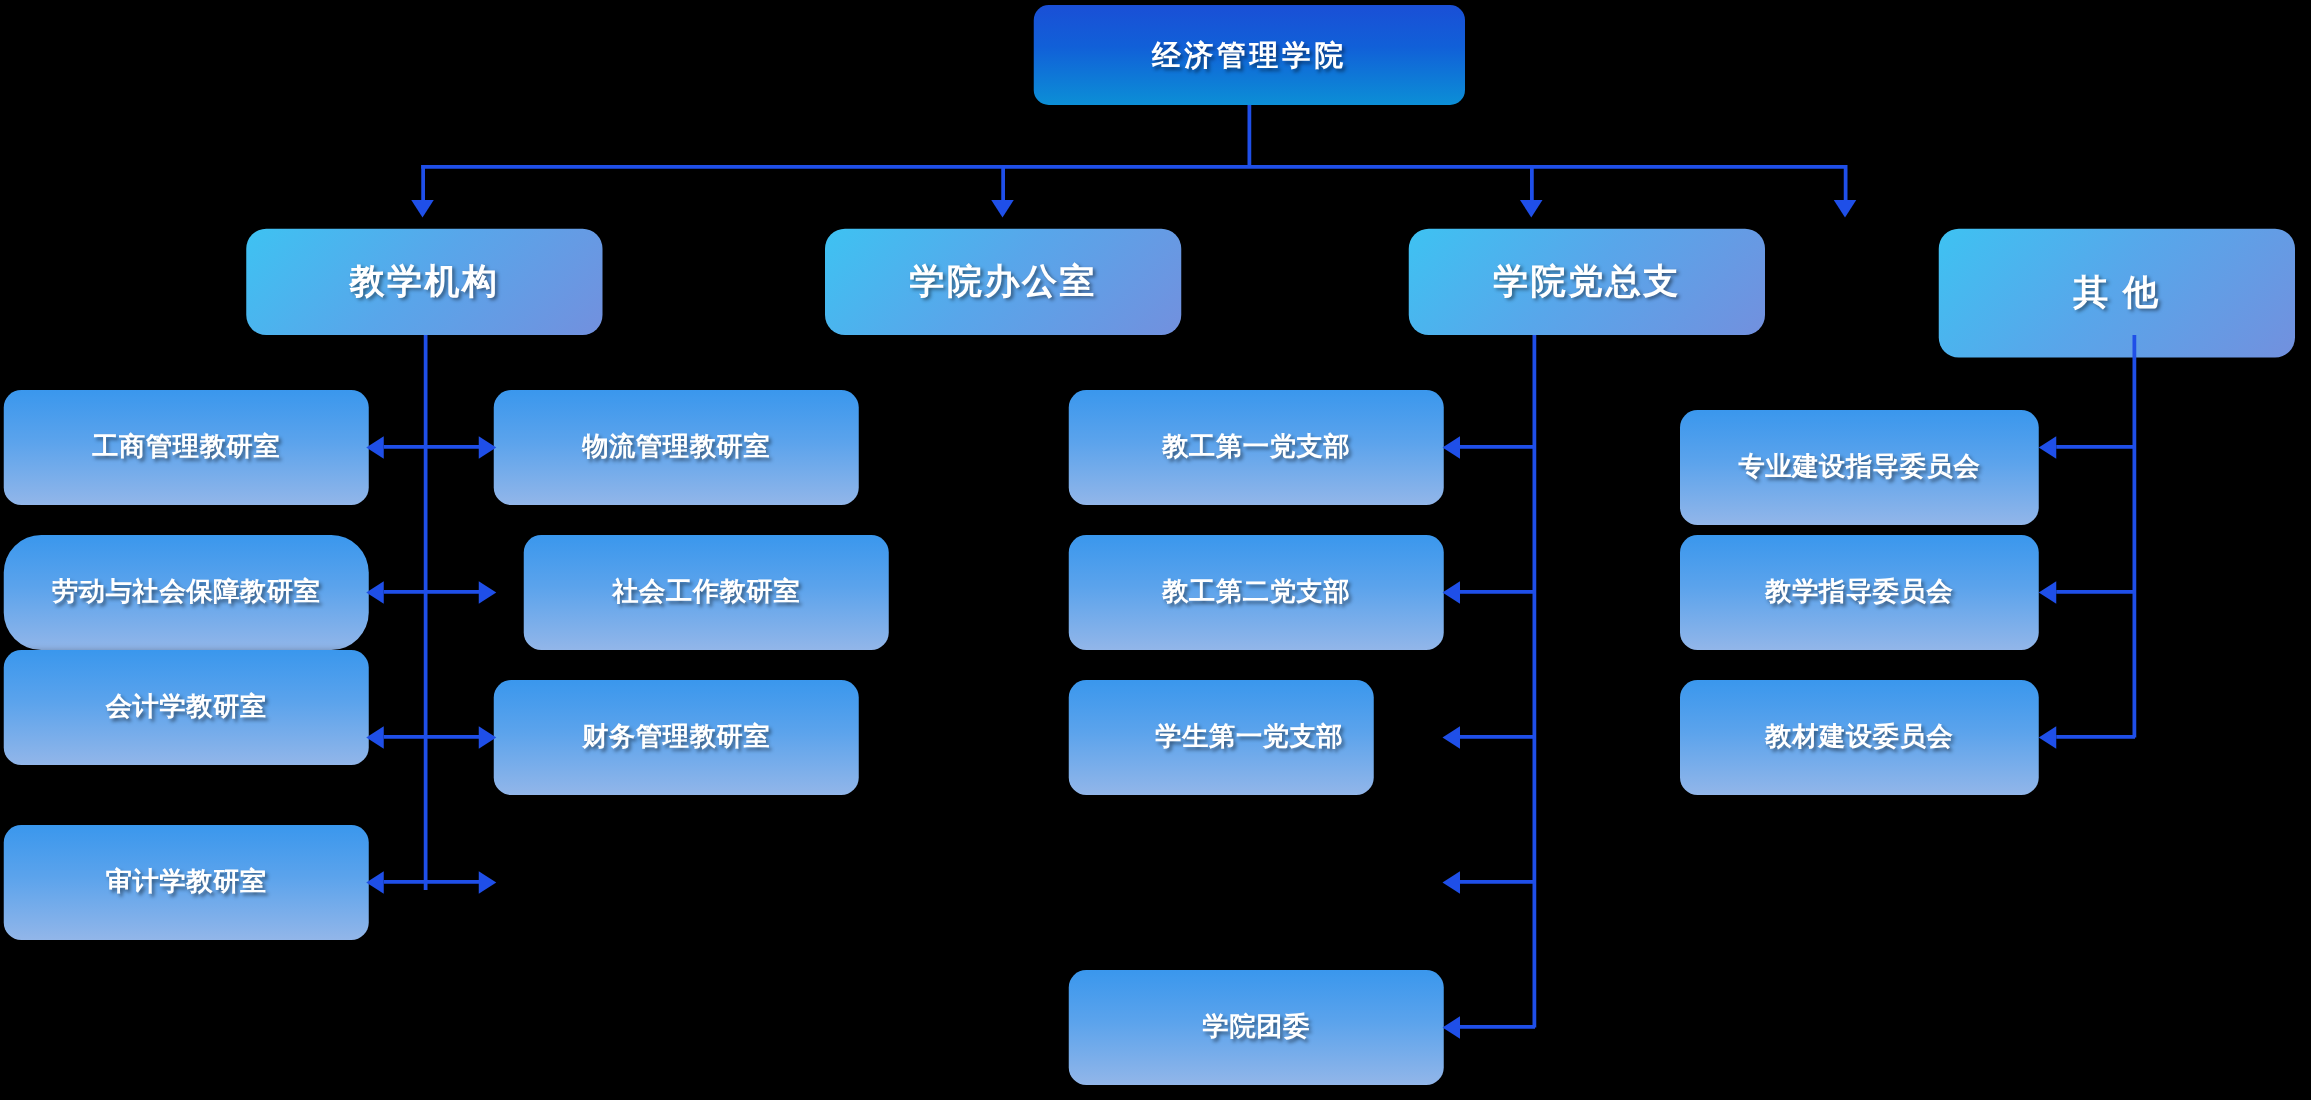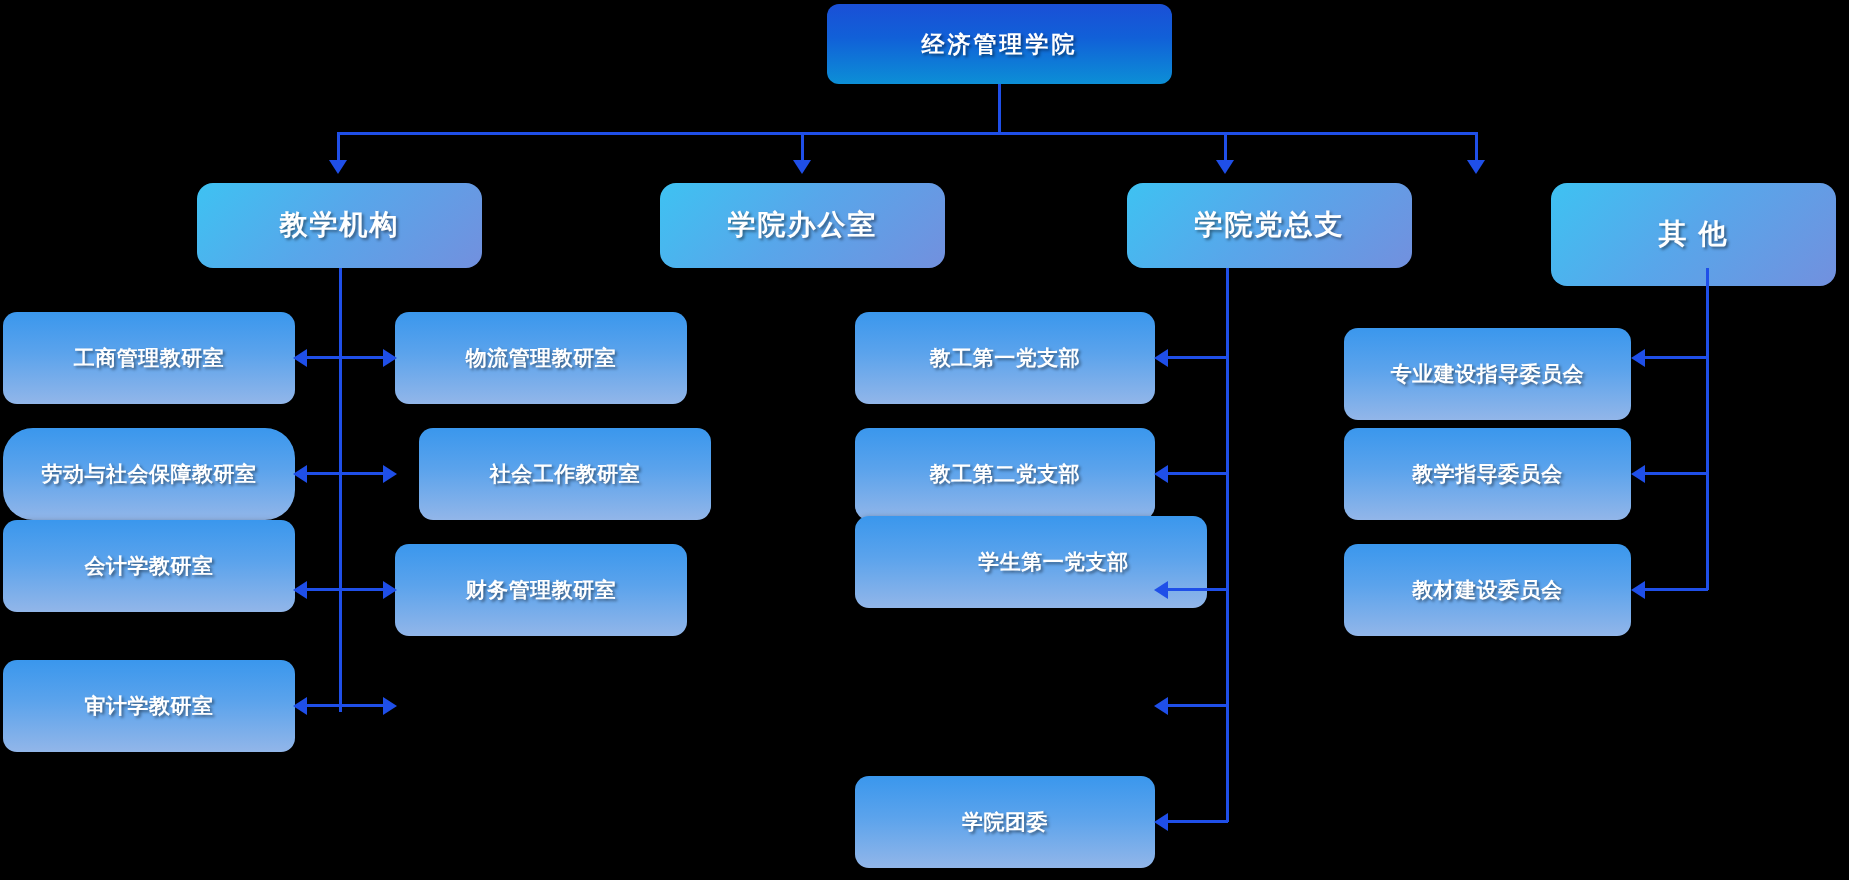--- a/index.html
+++ b/index.html
@@ -149,21 +149,21 @@
   <div class="conn v" style="left:1226px; top:268px; width:3px; height:554px;"></div>
 
   <div class="node level-3" style="left:855px; top:312px; width:300px; height:92px;">教工第一党支部</div>
   <div class="conn h" style="left:1168px; top:356px; width:60px; height:3px;"></div>
   <div class="arrow left" style="left:1154px; top:349px;"></div>
 
   <div class="node level-3" style="left:855px; top:428px; width:300px; height:92px;">教工第二党支部</div>
   <div class="conn h" style="left:1168px; top:472px; width:60px; height:3px;"></div>
   <div class="arrow left" style="left:1154px; top:465px;"></div>
 
-  <div class="node level-3" style="left:855px; top:516px; width:352px; height:92px;padding-left:45px;">学生第一党支部</div>
+  <div class="node level-3" style="left:855px; top:544px; width:244px; height:92px;padding-left:45px;">学生第一党支部</div>
   <div class="conn h" style="left:1168px; top:588px; width:60px; height:3px;"></div>
   <div class="arrow left" style="left:1154px; top:581px;"></div>
 
   <div class="conn h" style="left:1168px; top:704px; width:60px; height:3px;"></div>
   <div class="arrow left" style="left:1154px; top:697px;"></div>
 
   <div class="node level-3" style="left:855px; top:776px; width:300px; height:92px;">学院团委</div>
   <div class="conn h" style="left:1168px; top:820px; width:60px; height:3px;"></div>
   <div class="arrow left" style="left:1154px; top:813px;"></div>
 

